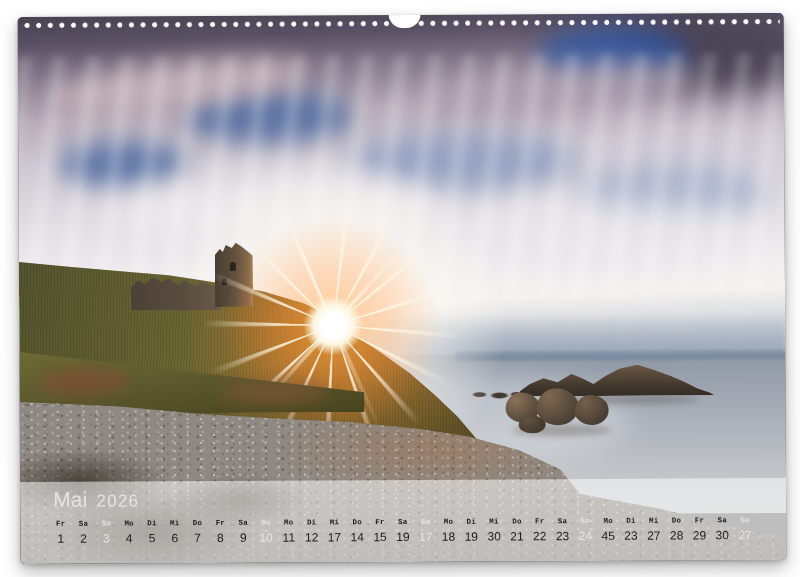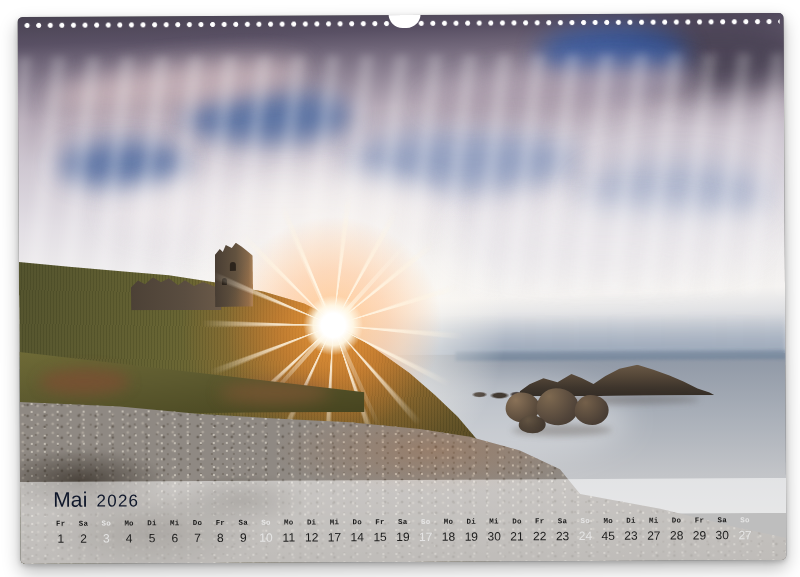--- a/index.html
+++ b/index.html
@@ -136,21 +136,21 @@
       radial-gradient(ellipse 120px 45px at 80px 50px, rgba(48,41,33,0.75), rgba(0,0,0,0) 75%),
       radial-gradient(ellipse 150px 55px at 150px 100px, rgba(58,50,40,0.7), rgba(0,0,0,0) 75%),
       radial-gradient(ellipse 90px 35px at 240px 70px, rgba(52,45,36,0.6), rgba(0,0,0,0) 75%);
     filter:blur(2px); }
   .beach-fade { position:absolute; inset:0;
     background:linear-gradient(180deg, rgba(0,0,0,0) 55%, rgba(60,55,48,0.25) 100%); }
 
   
   .strip { position:absolute; left:0; top:465px; width:766px; height:82px;
     background:rgba(255,255,255,0.52); }
-  .cal-title { position:absolute; left:33px; top:6px; color:#0f172a; white-space:nowrap; }
+  .cal-title { position:absolute; left:33px; top:6px; color:#e5e5e5; white-space:nowrap; }
   .cal-month { font-size:21px; font-weight:500; letter-spacing:0.2px; }
   .cal-year  { font-size:17px; margin-left:9px; letter-spacing:1.2px; }
   .cal-days { position:absolute; left:29px; top:38px; width:707px; display:flex; }
   .day-col { flex:1 1 0; text-align:center; color:#1c1c1c; }
   .day-wd { font-size:7.5px; font-weight:bold; letter-spacing:0.2px;font-family:Liberation Mono, monospace; }
   .day-num { font-size:12px; margin-top:4px; }
   .day-col.red { color:#e5e5e5; }
 
   
   .holes { position:absolute; left:4px; right:4px; top:4px; height:9px;

